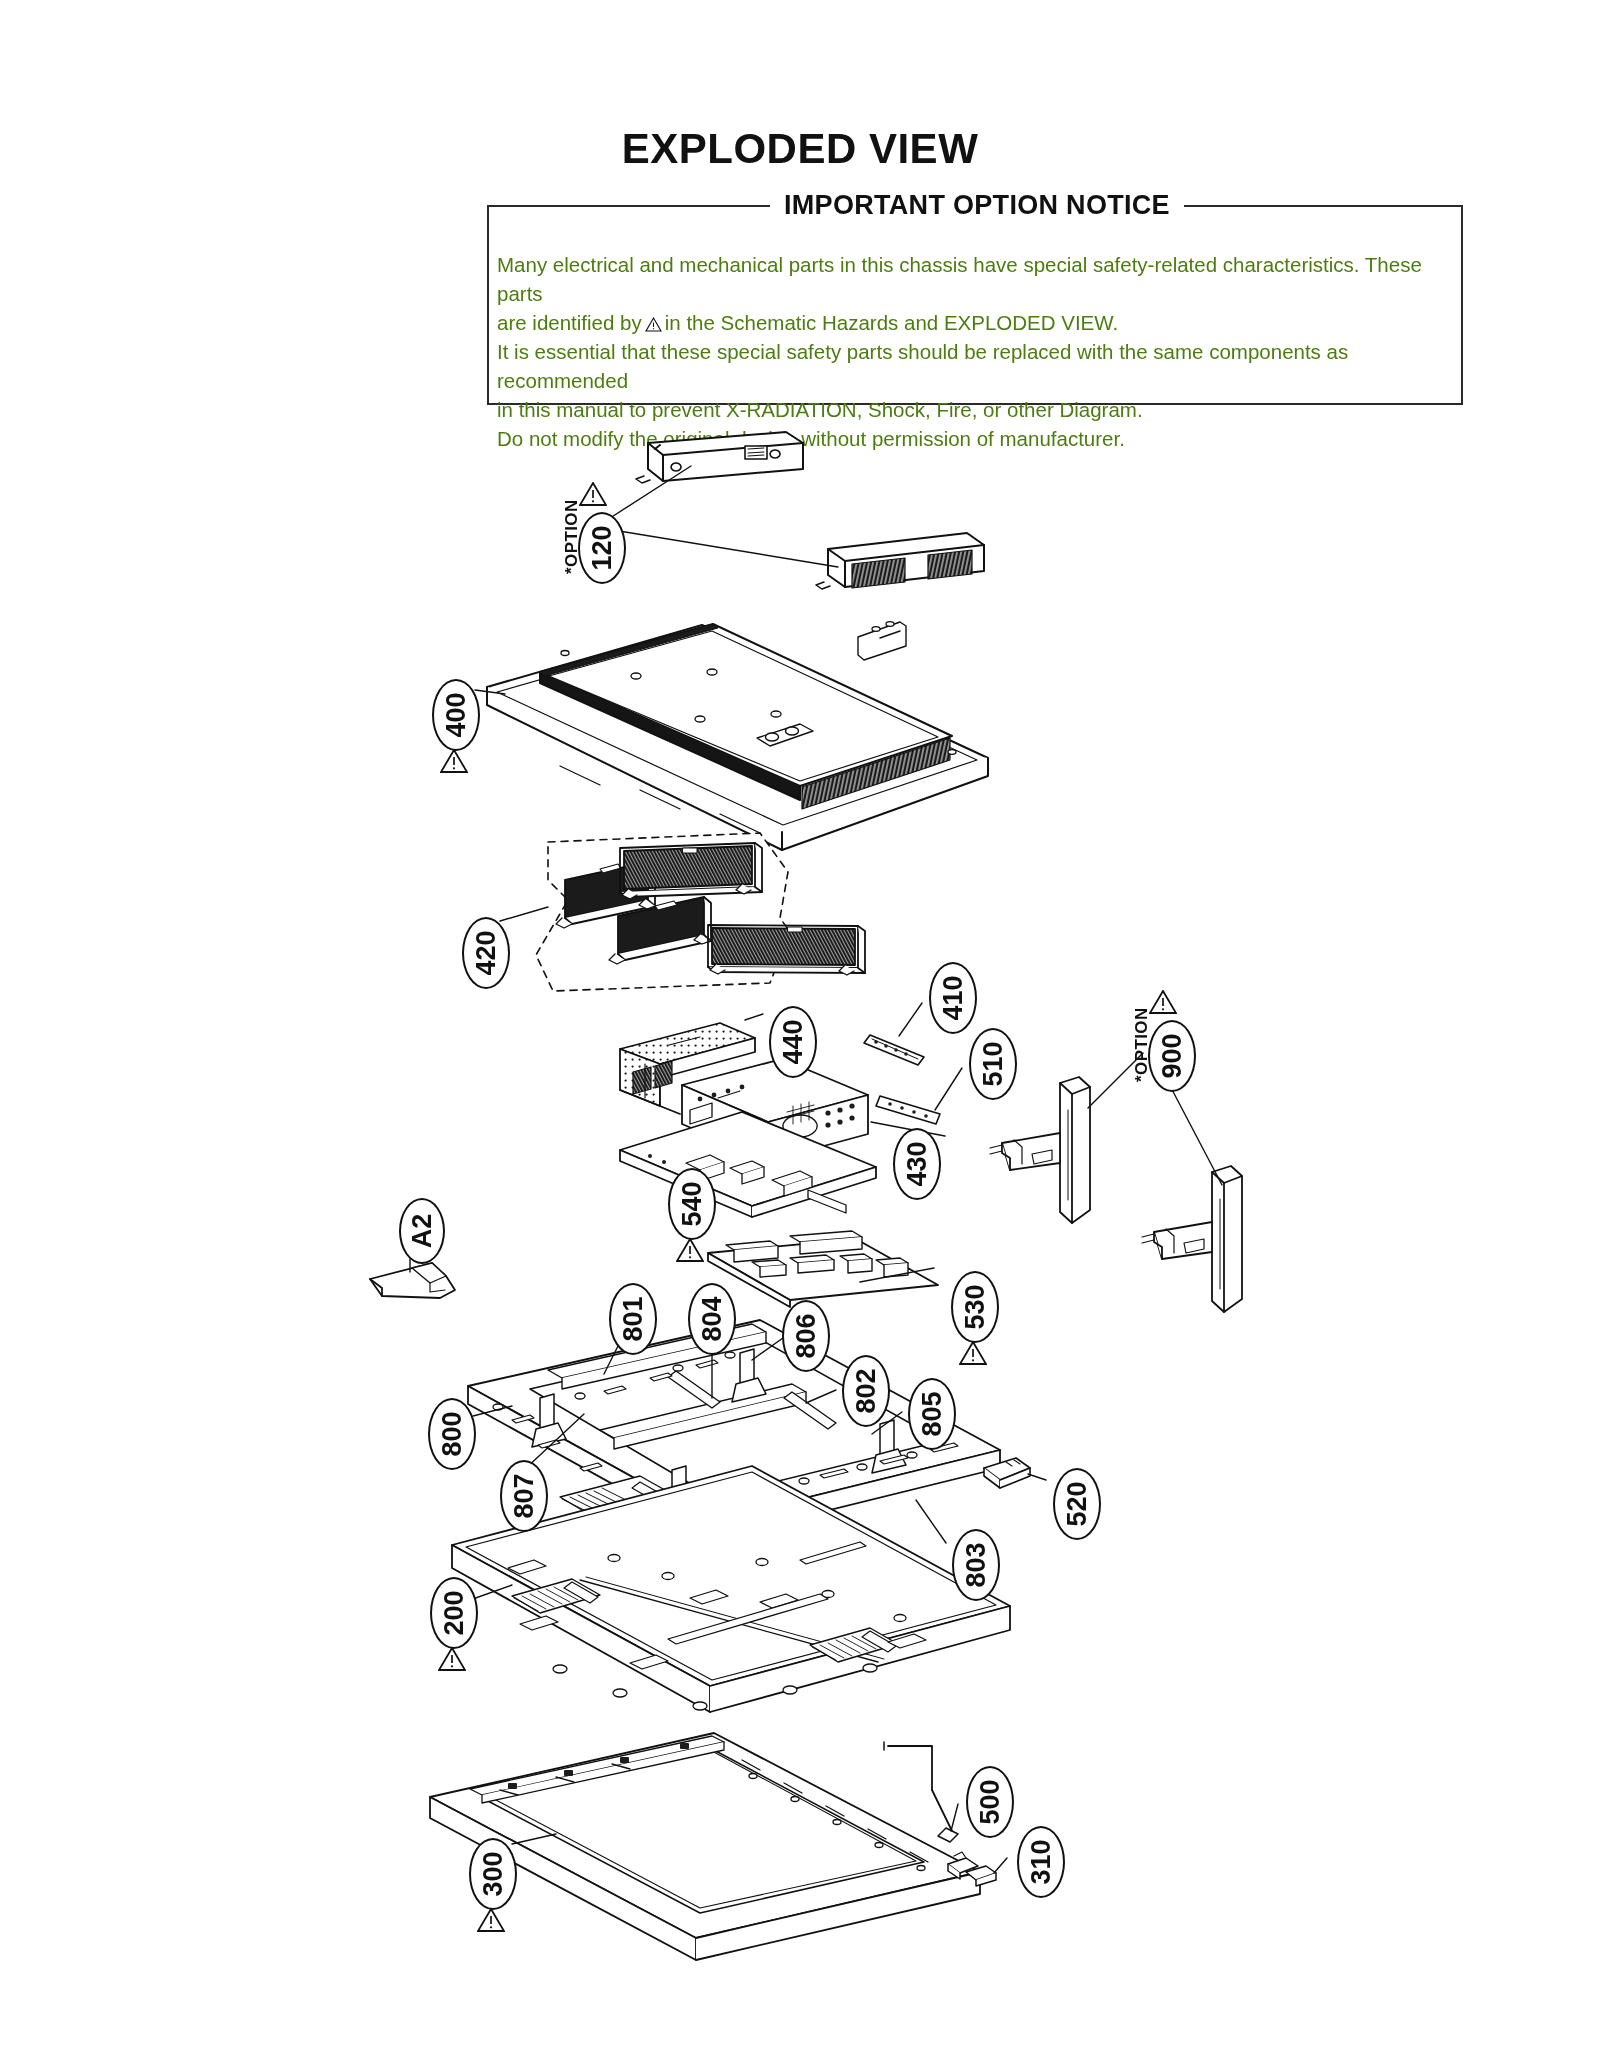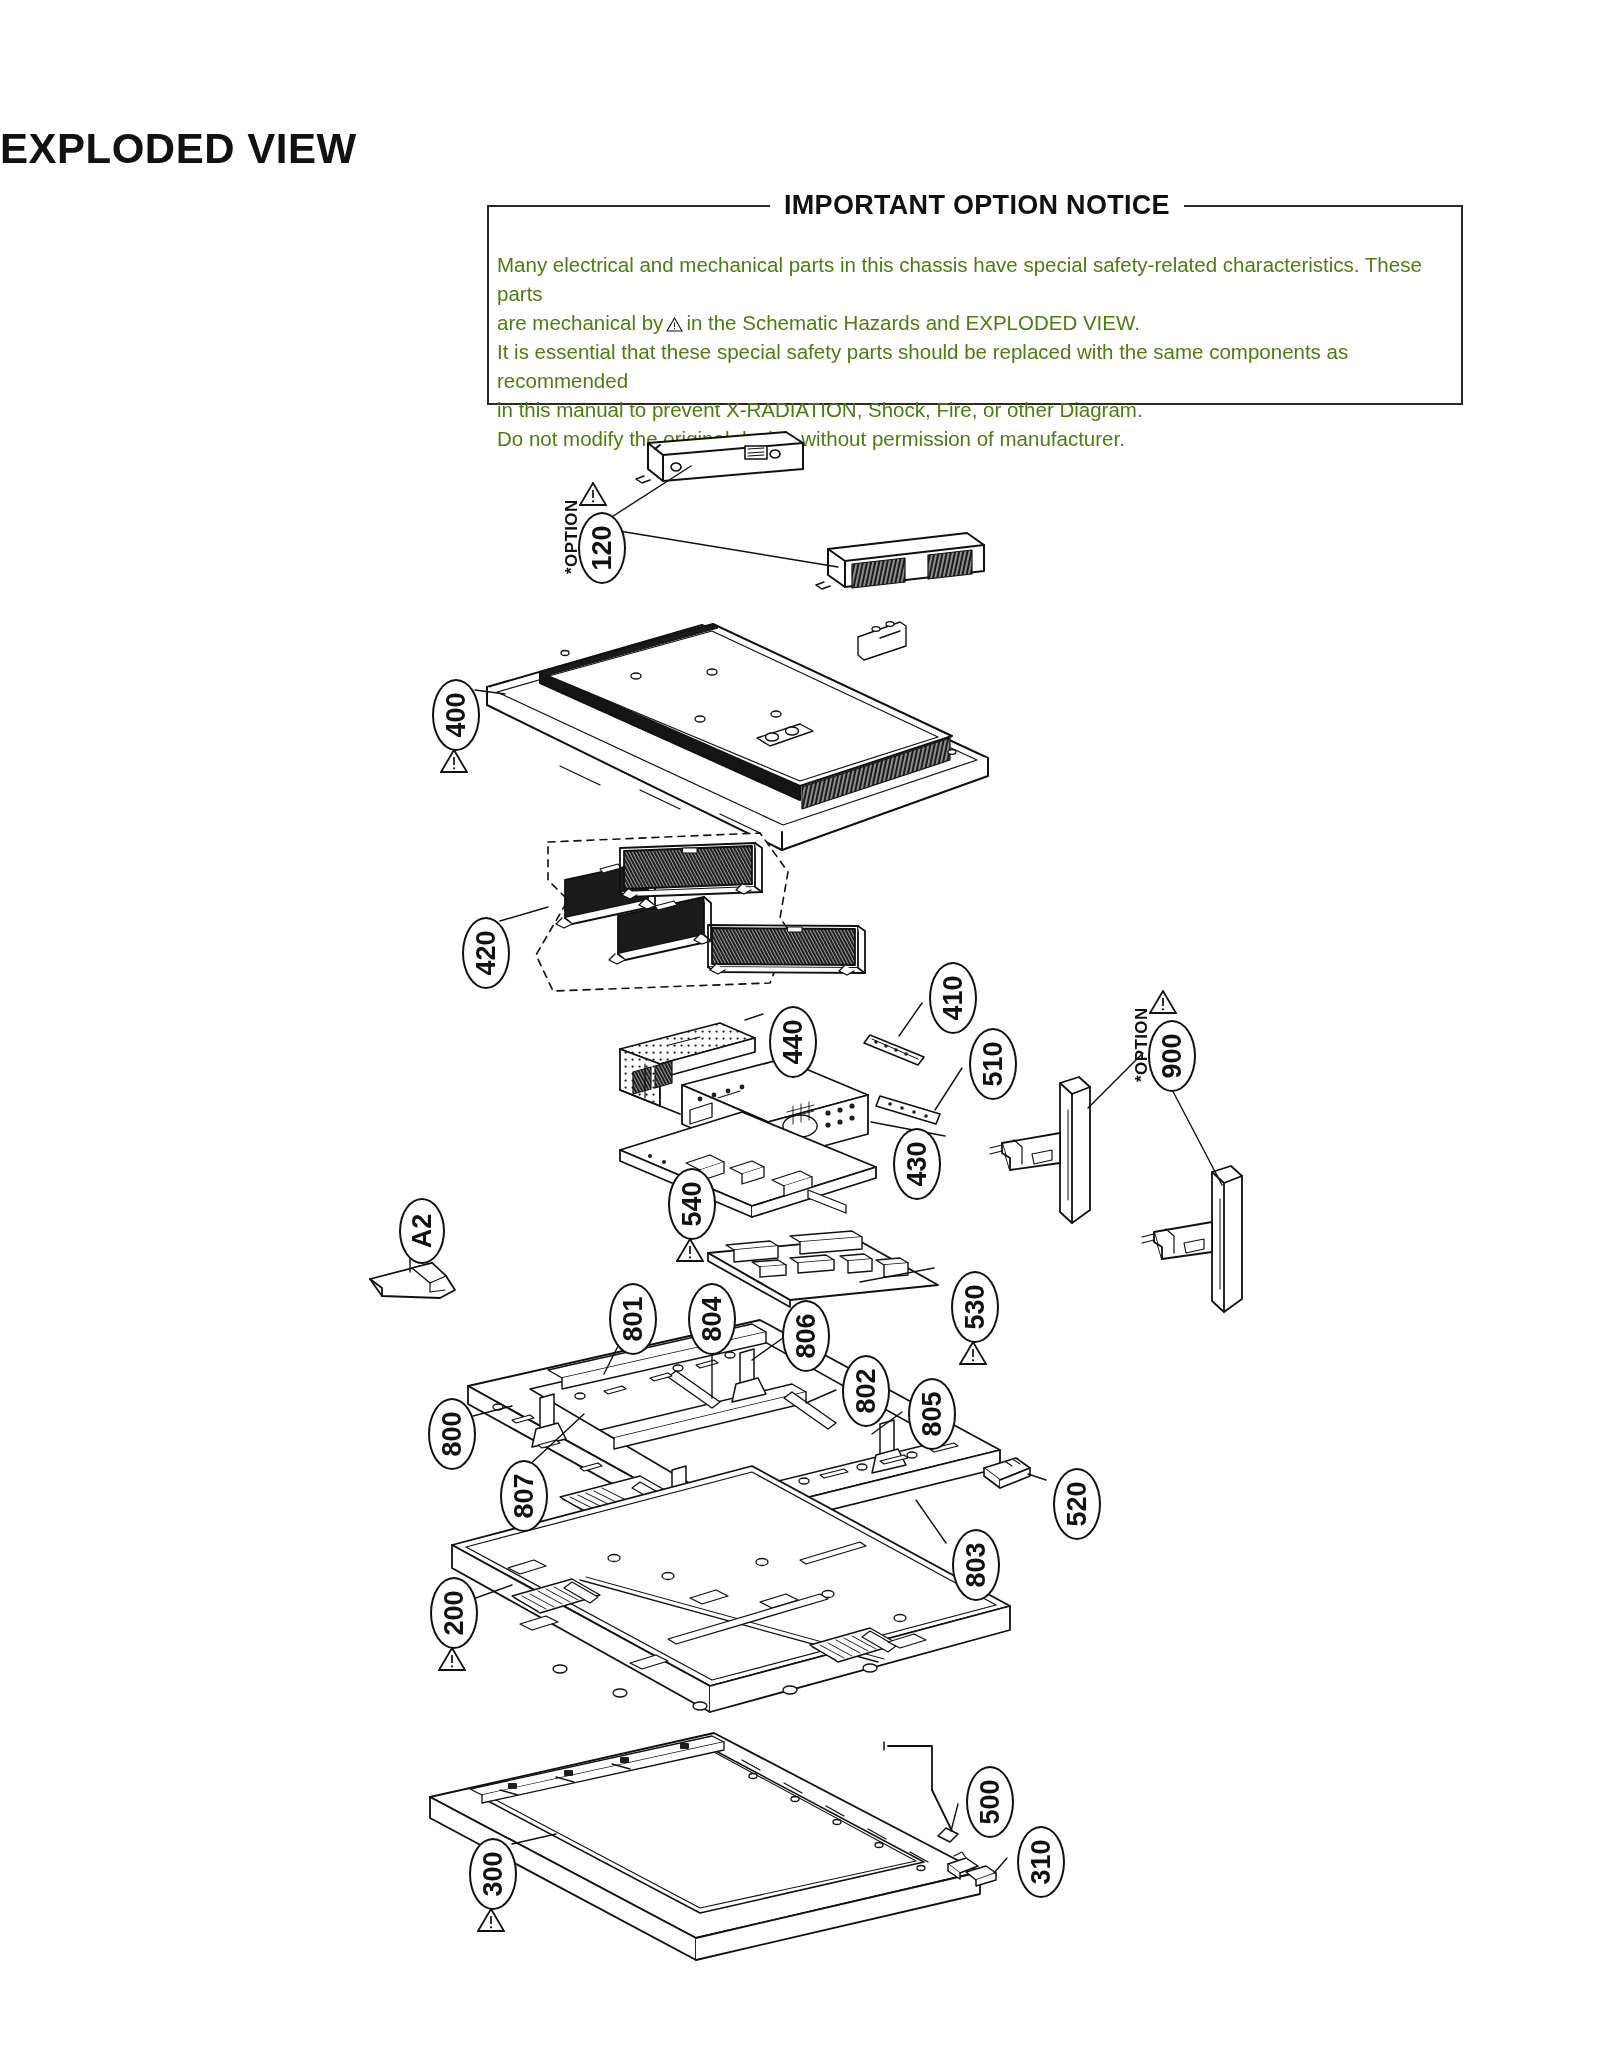--- a/index.html
+++ b/index.html
@@ -5,21 +5,21 @@
 <style>
   html,body{margin:0;padding:0;background:#fff;}
   body{
     width:1600px;height:2071px;position:relative;overflow:hidden;
     font-family:"Liberation Sans", sans-serif;color:#111;
   }
   .page{position:absolute;inset:0;background:#fff;}
 
   
   .page-title{
-    position:absolute;left:0;right:0;top:125px;
+    position:absolute;left:0;right:0;top:125px;text-align:center;
     font-size:42px;font-weight:bold;letter-spacing:.5px;
   }
   .safety-box{
     position:absolute;left:487px;top:205px;width:976px;height:200px;
     border:2px solid #2a2a2a;box-sizing:border-box;
   }
   .safety-legend{
     position:absolute;left:770px;top:190px;background:#fff;
     padding:0 14px;font-size:27px;font-weight:bold;letter-spacing:.3px;
     white-space:nowrap;
@@ -68,21 +68,21 @@
 
 <div class="page">
 
   <div class="page-title">EXPLODED VIEW</div>
 
   <div class="safety-box"></div>
   <div class="safety-legend">IMPORTANT OPTION NOTICE</div>
 
   <div class="safety-body">
     <p>Many electrical and mechanical parts in this chassis have special safety-related characteristics. These parts</p>
-    <p><span>are mechanical by</span><span class="warn-inline"><svg width="17" height="15" viewBox="0 0 17 15">
+    <p><span>are identified by</span><span class="warn-inline"><svg width="17" height="15" viewBox="0 0 17 15">
             <path d="M8.5 1 L16 14 L1 14 Z" fill="none" stroke="#111" stroke-width="1.1"></path>
             <path d="M8.5 5.5 L8.5 10" stroke="#111" stroke-width="1"></path>
             <circle cx="8.5" cy="11.7" r="0.6" fill="#111"></circle>
           </svg></span><span>in the Schematic Hazards and EXPLODED VIEW.</span></p>
     <p>It is essential that these special safety parts should be replaced with the same components as recommended</p>
     <p>in this manual to prevent X-RADIATION, Shock, Fire, or other Diagram.</p>
     <p>Do not modify the original design without permission of manufacturer.</p>
   </div>
 
   <div class="diagram">

